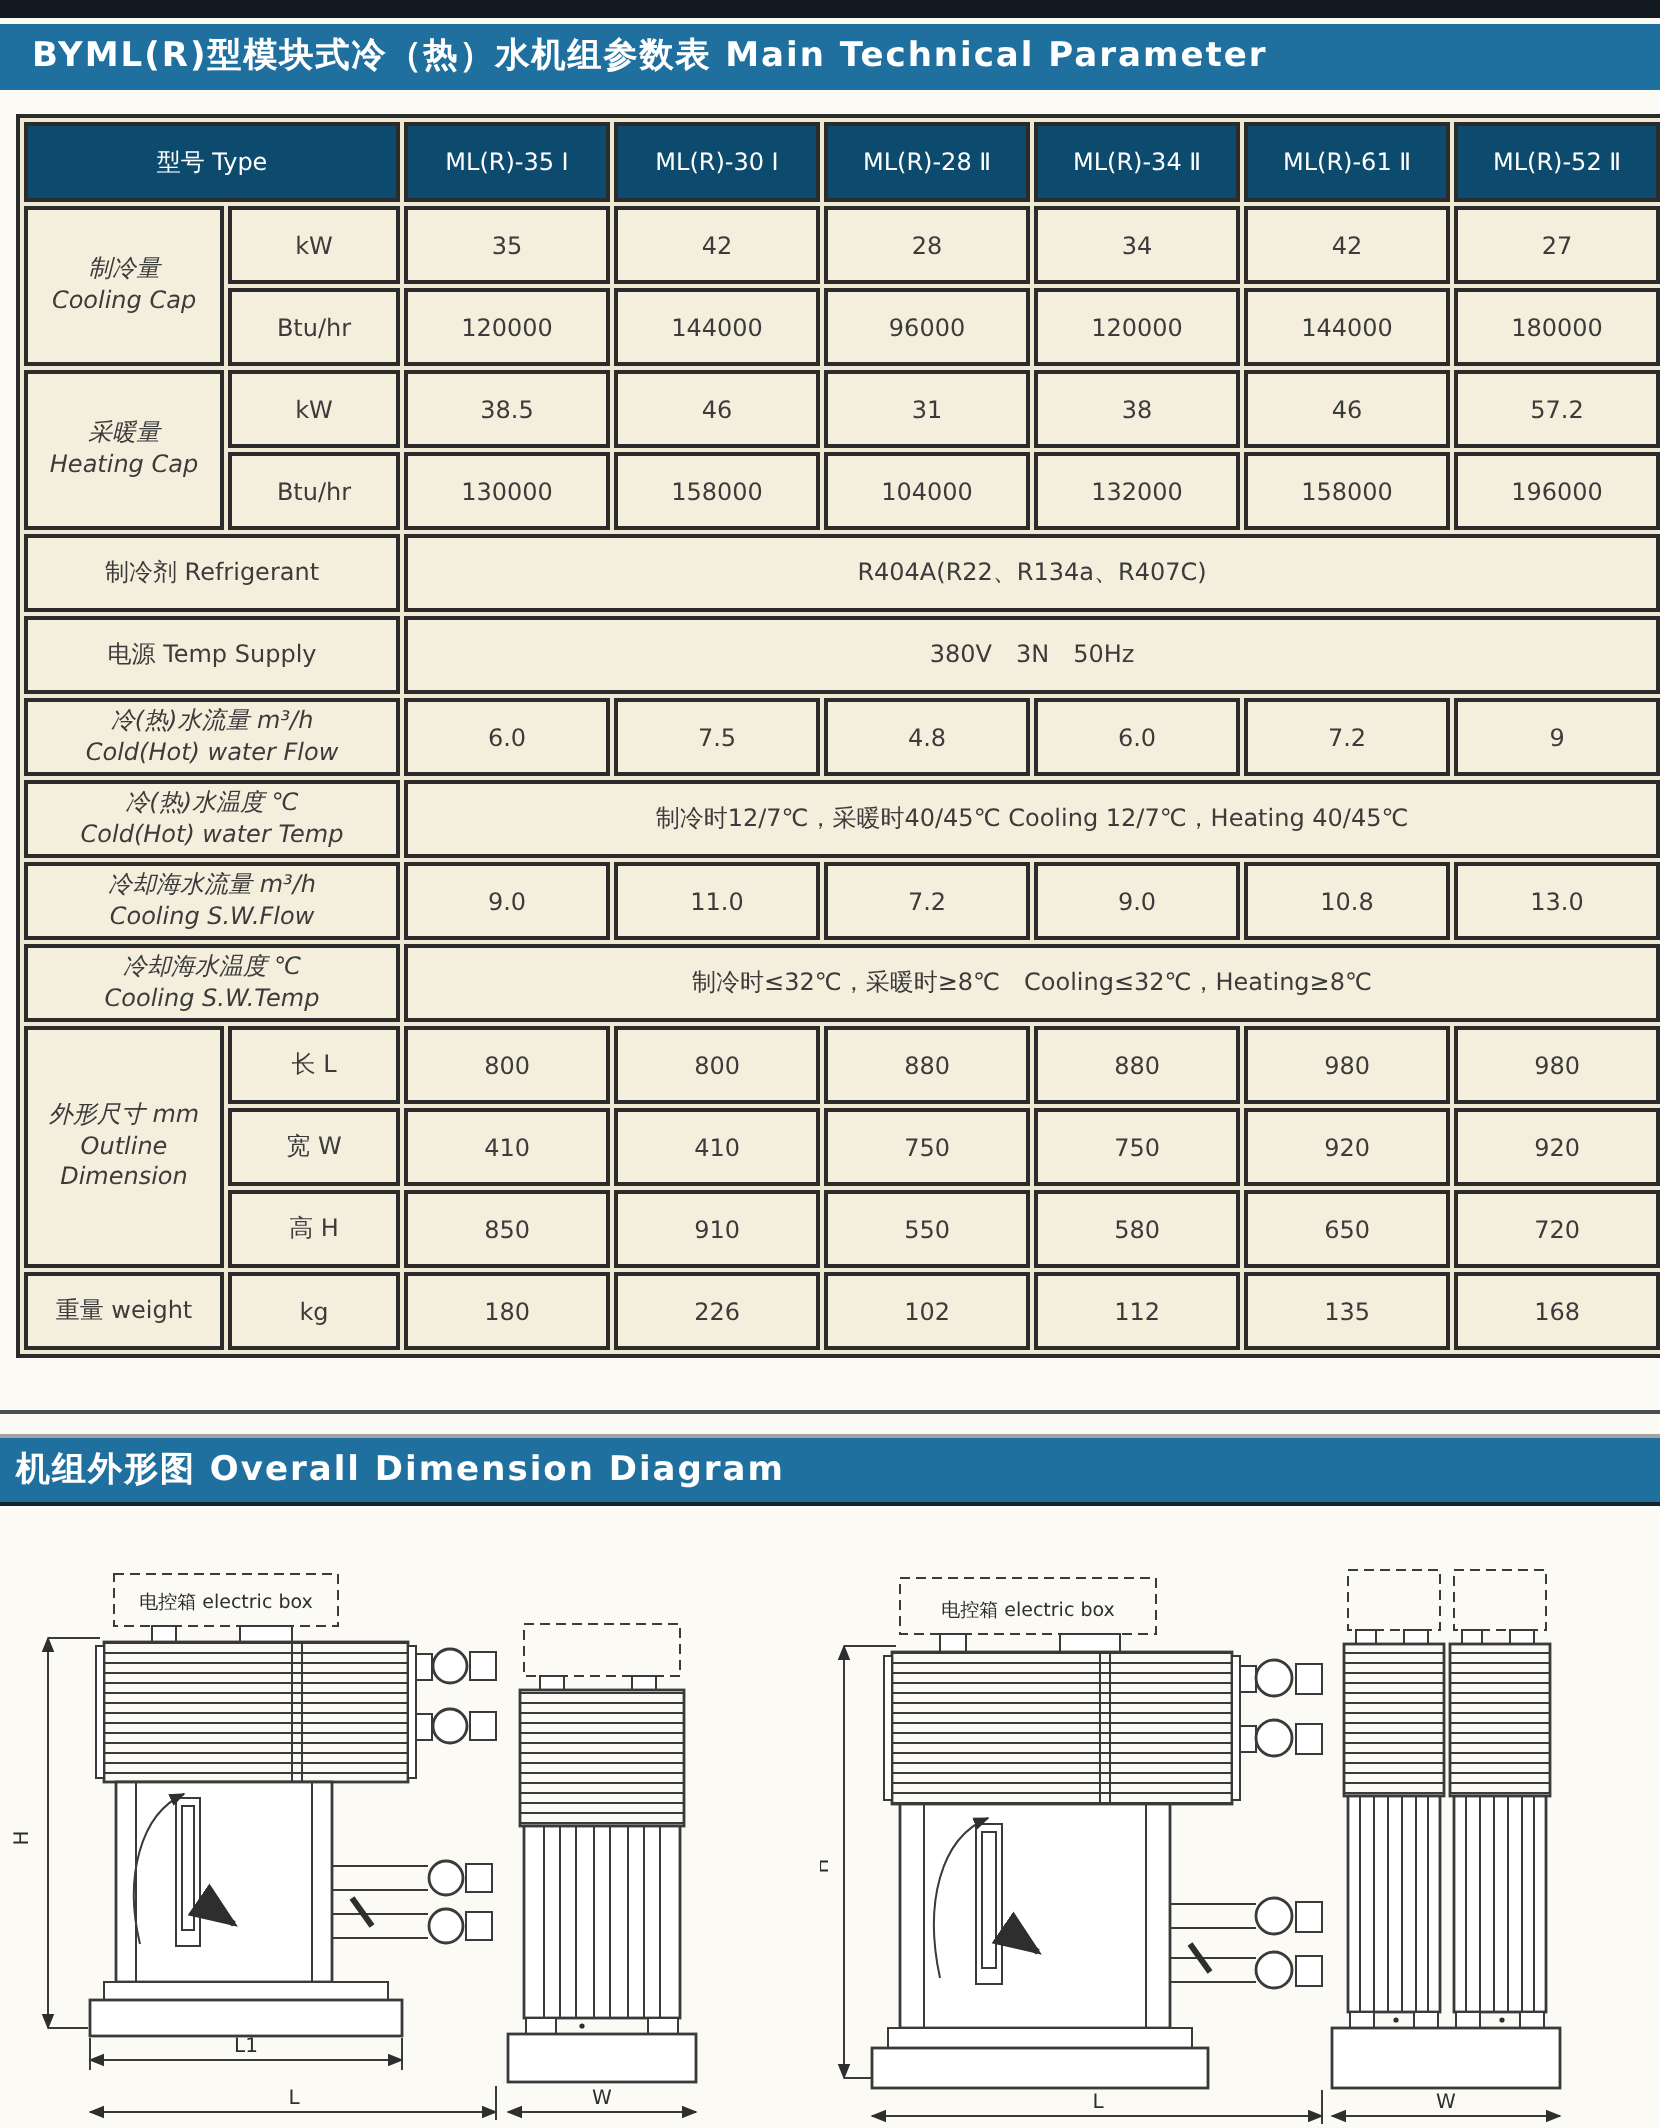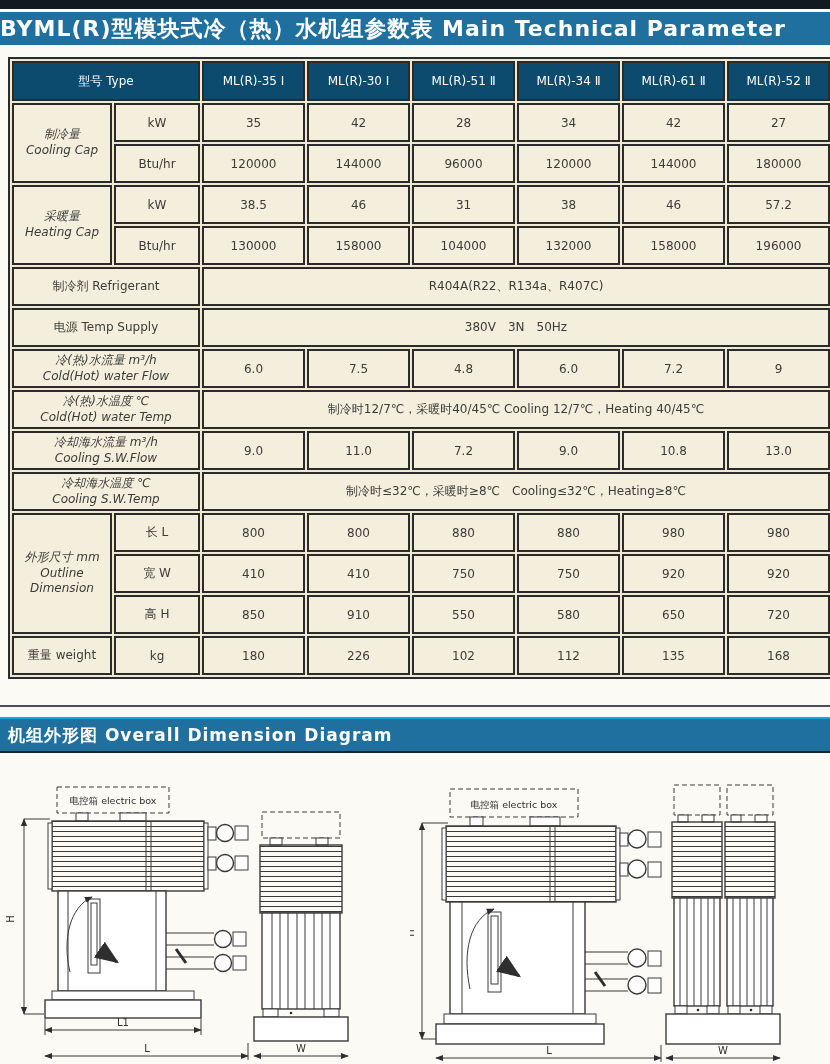--- a/index.html
+++ b/index.html
@@ -5,29 +5,29 @@
   html,body{margin:0;padding:0;}
   body{
     width:830px;height:1064px;
     background:#fbfaf4;
     font-family:"DejaVu Sans","Liberation Sans",sans-serif;
     position:relative;overflow:hidden;
   }
   .top-strip{height:9px;background:#131921;}
   .title-bar{
     margin-top:3px;height:33px;background:#1f6f9f;color:#ffffff;
-    font-size:22px;font-weight:bold;line-height:33px;
-    padding-left:0;letter-spacing:1px;white-space:nowrap;
+    font-size:17px;font-weight:bold;line-height:33px;
+    padding-left:16px;letter-spacing:1px;white-space:nowrap;
   }
   .thin-line{height:2px;background:#4a4f55;margin-top:0;}
   .title-bar2{
     height:32px;background:#1f6f9f;color:#ffffff;
     font-size:17px;font-weight:bold;line-height:32px;
     padding-left:8px;letter-spacing:1px;
-    border-top:2px solid #0ea5e9;border-bottom:2px solid #15232c;
+    border-top:2px solid #a3a3a3;border-bottom:2px solid #15232c;
   }
   table.spec{
     margin:12px 8px 0 8px;width:814px;table-layout:fixed;
     border-collapse:separate;border-spacing:2px;
     background:#efe9d3;border:2px solid #2b2b2b;
   }
   table.spec td{
     border:2px solid #2b2b2b;background:#f4efdc;
     text-align:center;vertical-align:middle;
     font-size:12px;color:#3b3b3b;padding:1px 2px;height:33px;
@@ -61,21 +61,21 @@
       <col style="width:103px">
     <col style="width:103px">
       <col style="width:103px">
       <col style="width:103px">
   </colgroup>
   <tbody>
       <tr>
     <td colspan="2" class="hd">型号 Type</td>
     <td class="hd">ML(R)-35 Ⅰ</td>
     <td class="hd">ML(R)-30 Ⅰ</td>
-    <td class="hd">ML(R)-51 Ⅱ</td>
+    <td class="hd">ML(R)-28 Ⅱ</td>
     <td class="hd">ML(R)-34 Ⅱ</td>
     <td class="hd">ML(R)-61 Ⅱ</td>
     <td class="hd">ML(R)-52 Ⅱ</td>
   </tr>
   <tr>
     <td rowspan="2" class="two">
       <div>制冷量</div>
       <div>Cooling Cap</div>
     </td>
     <td>kW</td>

